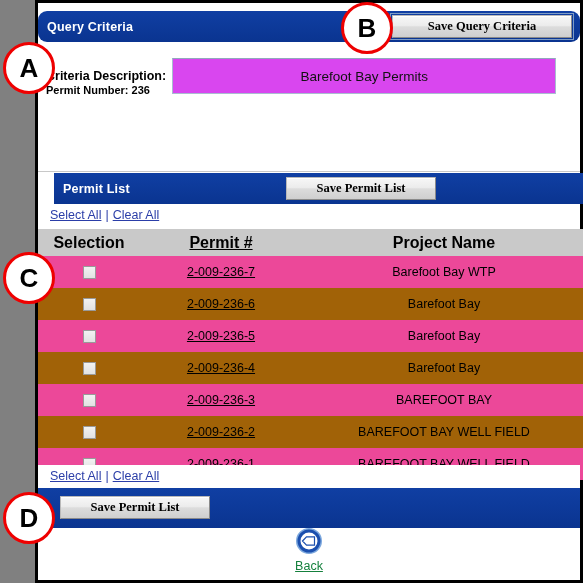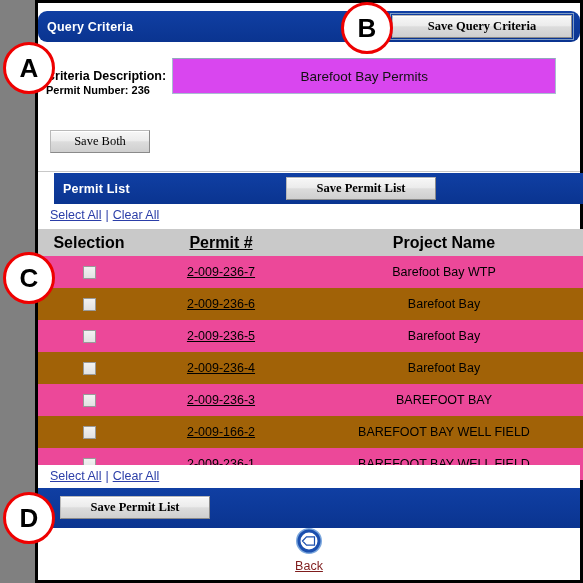--- a/index.html
+++ b/index.html
@@ -264,21 +264,21 @@
     height: 52px;
     background: #ffffff;
     text-align: center;
   }
   #back-icon {
     margin-top: 6px;
   }
   #back-label {
     display: block;
     font-size: 12.5px;
-    color: #7f1d1d;
+    color: #15803d;
     text-decoration: underline;
     cursor: pointer;
     margin-top: 1px;
   }
 
   
   .callout {
     position: absolute;
     width: 52px; height: 52px;
     border-radius: 50%;
@@ -321,21 +321,20 @@
 
       <div id="criteria-body">
 
         <div id="criteria-desc-row">
           <span id="criteria-desc-label">Criteria Description:</span>
           <input id="criteria-desc-input" type="text" value="Barefoot Bay Permits" style="">
         </div>
 
         <div id="permit-number-line">Permit Number: 236</div>
 
-        <div id="save-both-btn" class="win-button">Save Both</div>
       </div>
     </div>
 
     <div id="permit-bar" class="blue-bar">
       <span class="bar-title">Permit List</span>
       <div id="save-permit-list-top-btn" class="win-button">Save Permit List</div>
     </div>
 
     <div id="selectall-row-top" class="selectall-row">
       <span class="link">Select All</span>
@@ -372,21 +371,21 @@
             <td class="col-permit">2-009-236-4</td>
             <td class="col-project">Barefoot Bay</td>
           </tr>
           <tr class="odd">
             <td class="col-selection"><span class="cb"></span></td>
             <td class="col-permit">2-009-236-3</td>
             <td class="col-project">BAREFOOT BAY</td>
           </tr>
           <tr class="even">
             <td class="col-selection"><span class="cb"></span></td>
-            <td class="col-permit">2-009-166-2</td>
+            <td class="col-permit">2-009-236-2</td>
             <td class="col-project">BAREFOOT BAY WELL FIELD</td>
           </tr>
           <tr class="odd">
             <td class="col-selection"><span class="cb"></span></td>
             <td class="col-permit">2-009-236-1</td>
             <td class="col-project">BAREFOOT BAY WELL FIELD</td>
           </tr>
         </tbody>
     </table>
 

